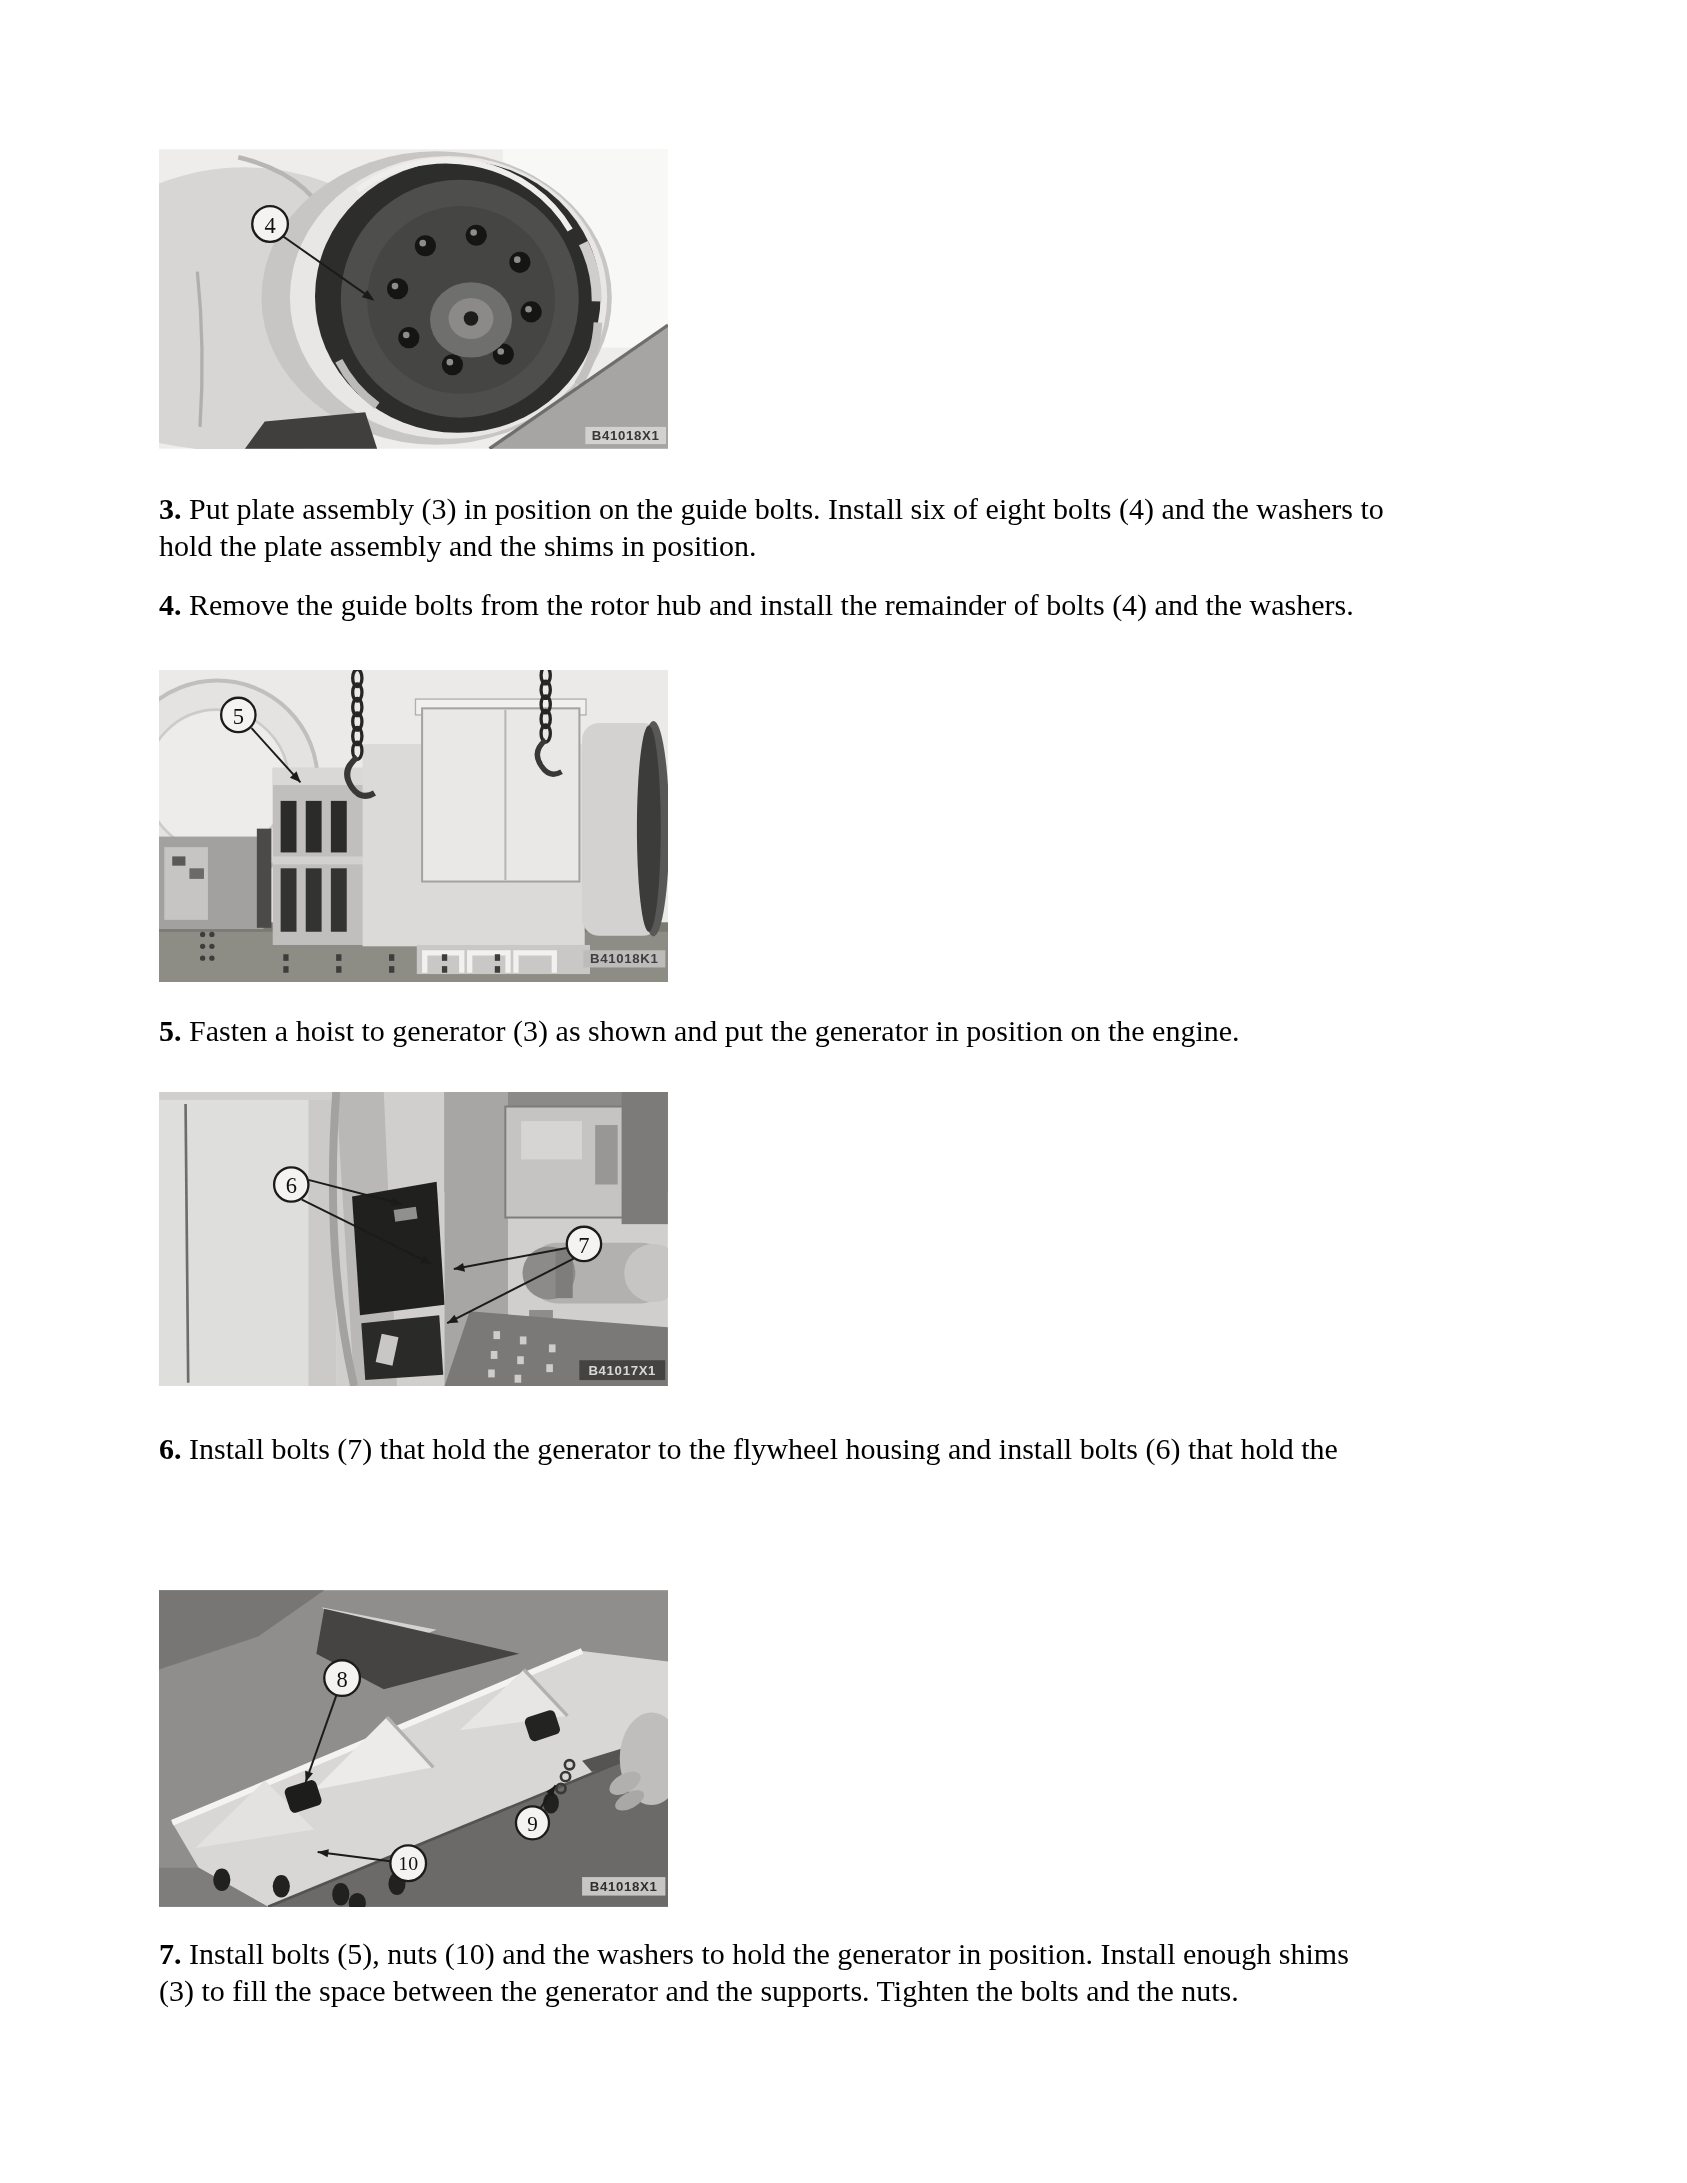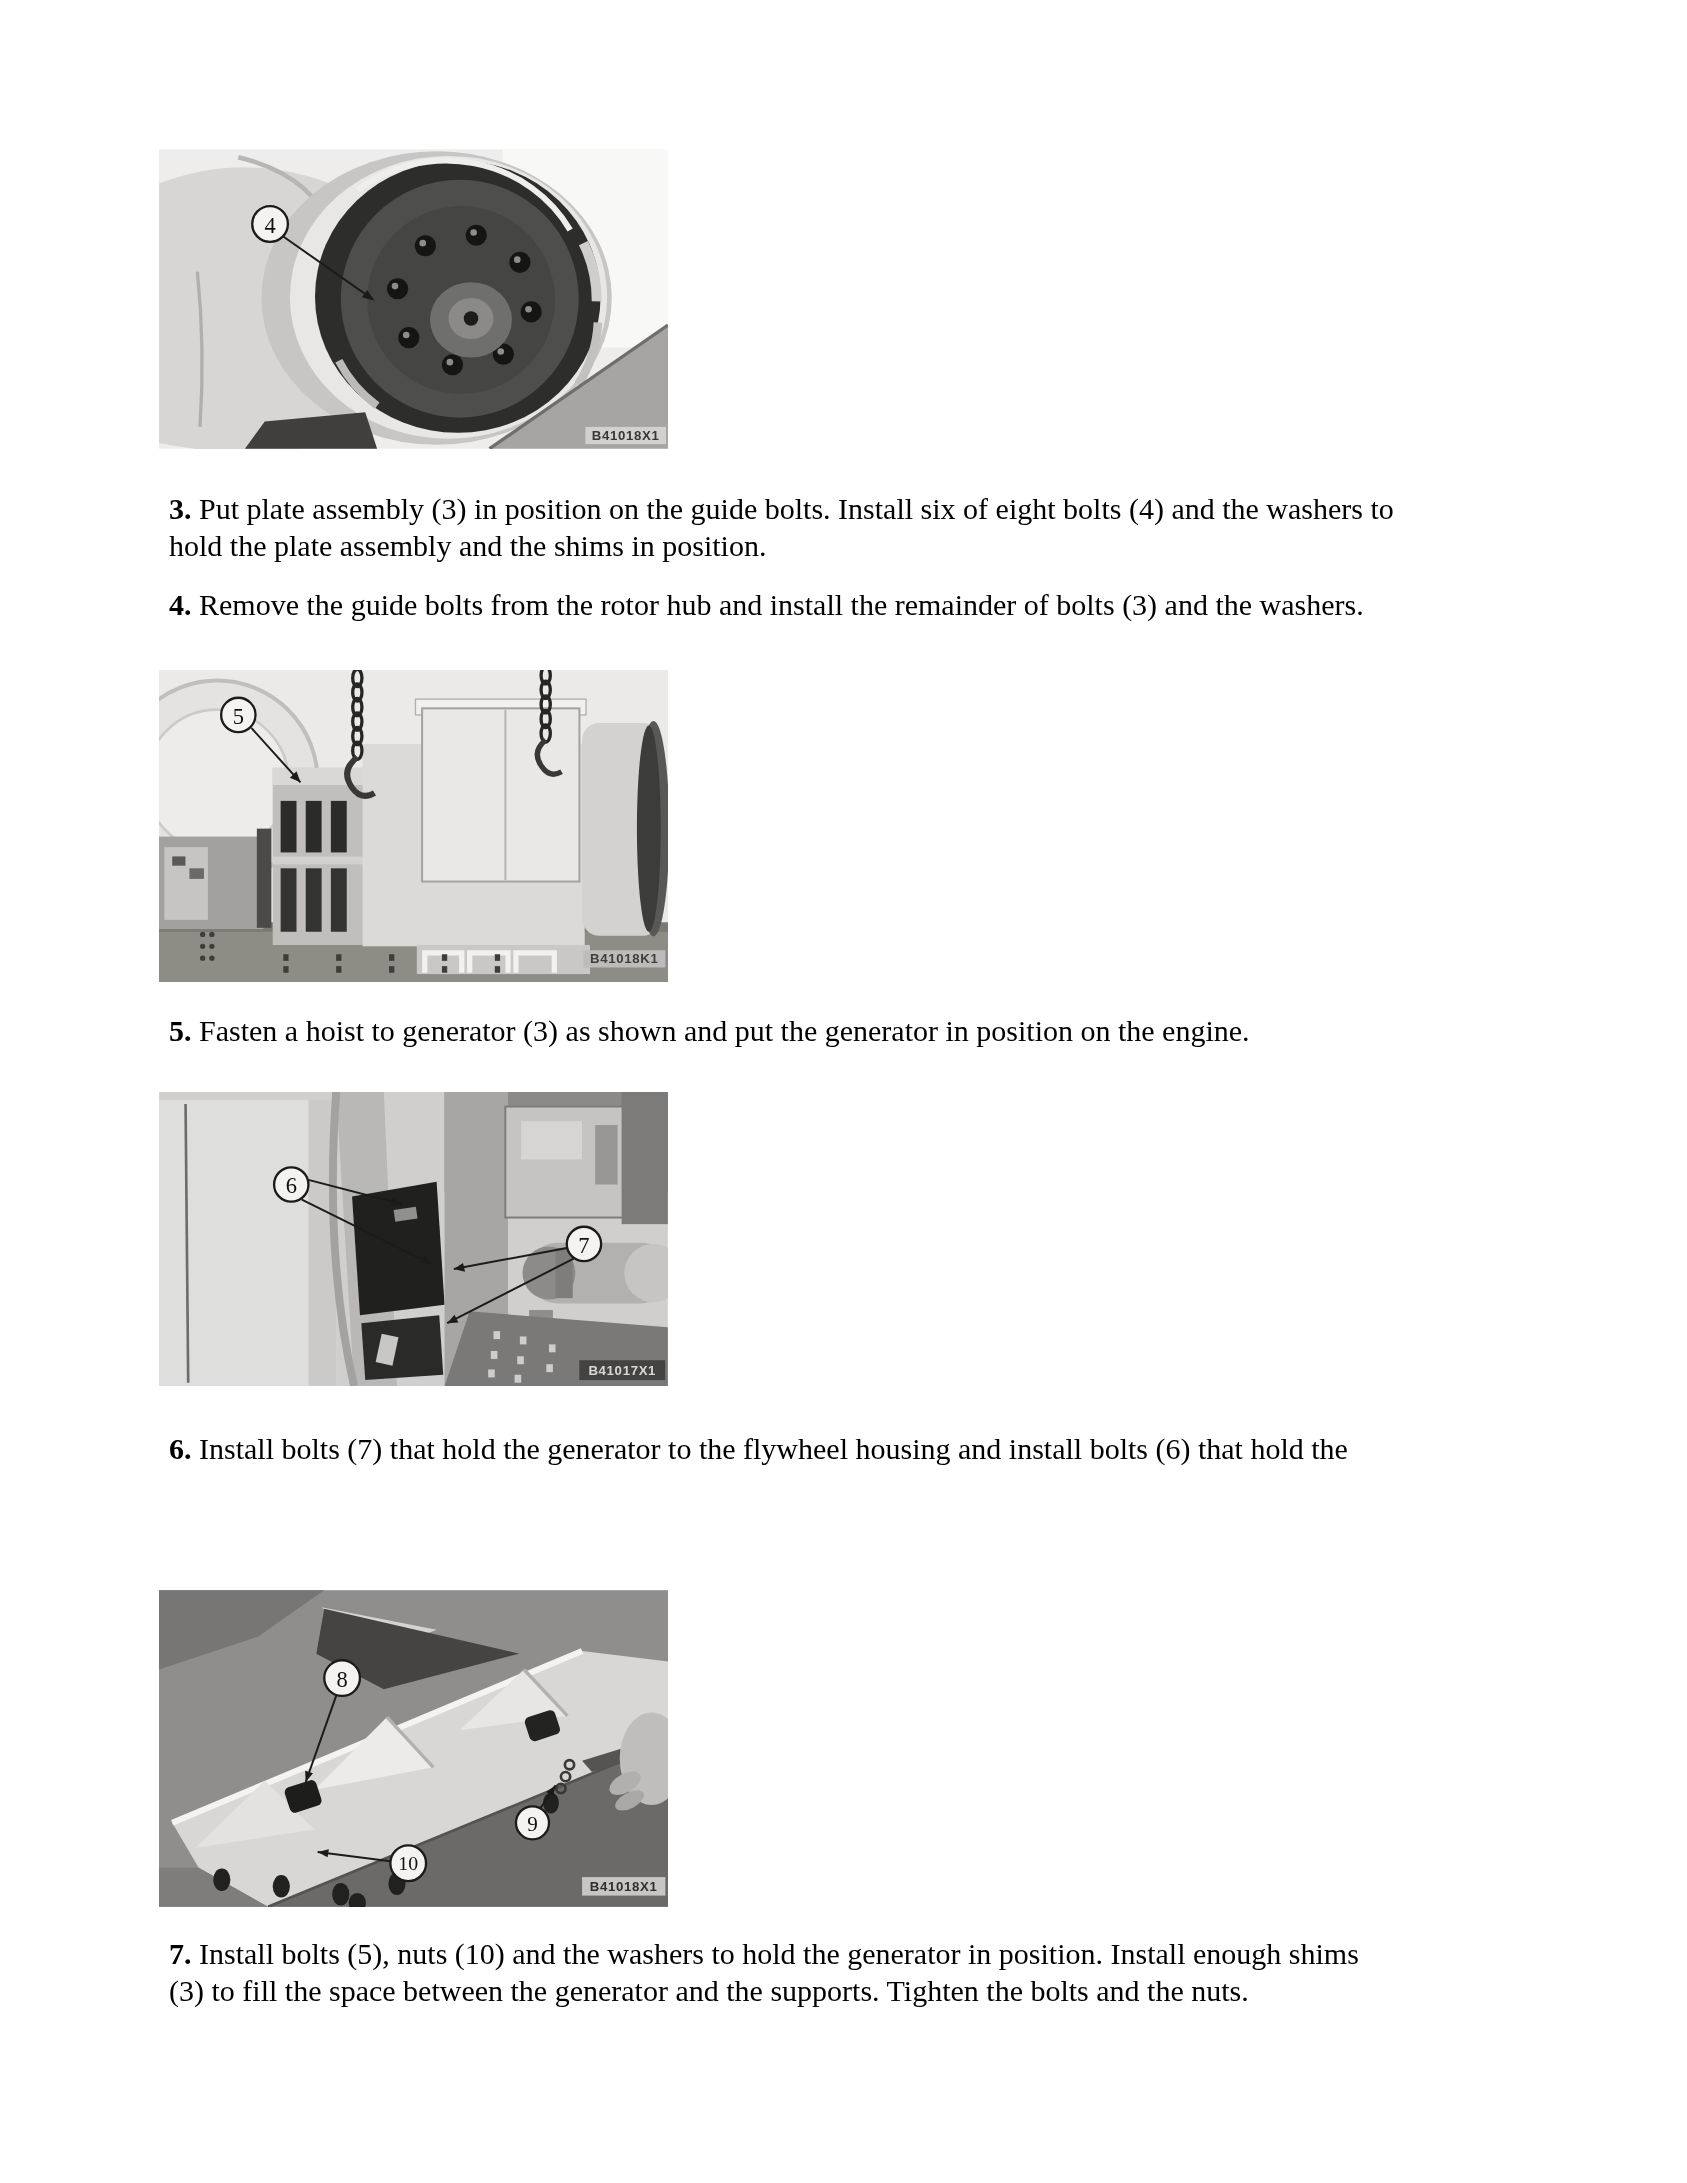--- a/index.html
+++ b/index.html
@@ -1,19 +1,19 @@
 <!DOCTYPE html>
 <html style="font-size:10.6px"><head>
 <meta charset="utf-8">
 <style>
   html,body{margin:0;padding:0;}
   body{width:1687px;height:2183px;background:#ffffff;position:relative;
        font-family:"Liberation Serif","DejaVu Serif",serif;}
   .page{position:absolute;inset:0;background:#ffffff;}
-  .step{position:absolute;left:169px;width:1386px;color:#000;
+  .step{position:absolute;left:159px;width:1386px;color:#000;
         font-size:30px;line-height:37px;}
   .step .ln{display:block;white-space:nowrap;}
   .step b{font-weight:700;}
   svg.fig{position:absolute;left:159px;width:509px;display:block;}
   .co-circle{fill:#f4f3f1;stroke:#1b1b19;stroke-width:3.5;}
   .co-num{font-family:"Liberation Serif","DejaVu Serif",serif;fill:#111;
           text-anchor:middle;}
   .leader{stroke:#1b1b19;stroke-width:3;fill:none;}
   .ah{fill:#1b1b19;}
   .figcode{font-family:"Liberation Sans","DejaVu Sans",sans-serif;
@@ -76,21 +76,21 @@
       <text class="figcode" x="706" y="440" fill="#383836">B41018X1</text>
     </g>
   </svg>
 
   <div class="step" style="top:490px">
     <span class="ln"><b>3.</b> <span>Put plate assembly (3) in position on the guide bolts. Install six of eight bolts (4) and the washers to</span></span>
     <span class="ln">hold the plate assembly and the shims in position.</span>
   </div>
 
   <div class="step" style="top:586px">
-    <span class="ln"><b>4.</b> <span>Remove the guide bolts from the rotor hub and install the remainder of bolts (3) and the washers.</span></span>
+    <span class="ln"><b>4.</b> <span>Remove the guide bolts from the rotor hub and install the remainder of bolts (4) and the washers.</span></span>
   </div>
 
   <svg class="fig" style="top:670px;height:312px" viewBox="0 0 770 472" role="img">
     <g>
       <rect x="0" y="0" width="770" height="472" fill="#ebeae8"></rect>
       <rect x="0" y="382" width="770" height="90" fill="#8e8d85"></rect>
       <rect x="0" y="382" width="770" height="14" fill="#7b7a72"></rect>
       <circle cx="88" cy="168" r="152" fill="#e4e3e1" stroke="#c0bfbd" stroke-width="6"></circle>
       <circle cx="88" cy="168" r="108" fill="#edecea" stroke="#cccbc9" stroke-width="4"></circle>
       <rect x="0" y="252" width="158" height="140" fill="#a2a19f"></rect>

